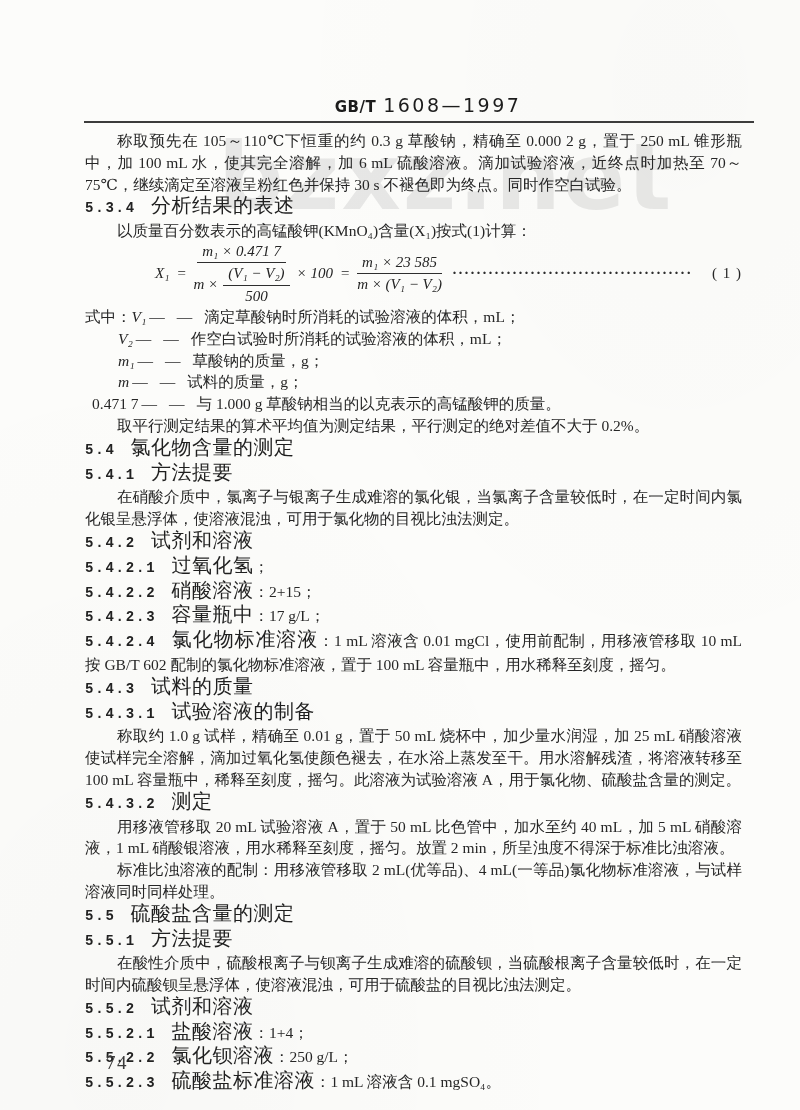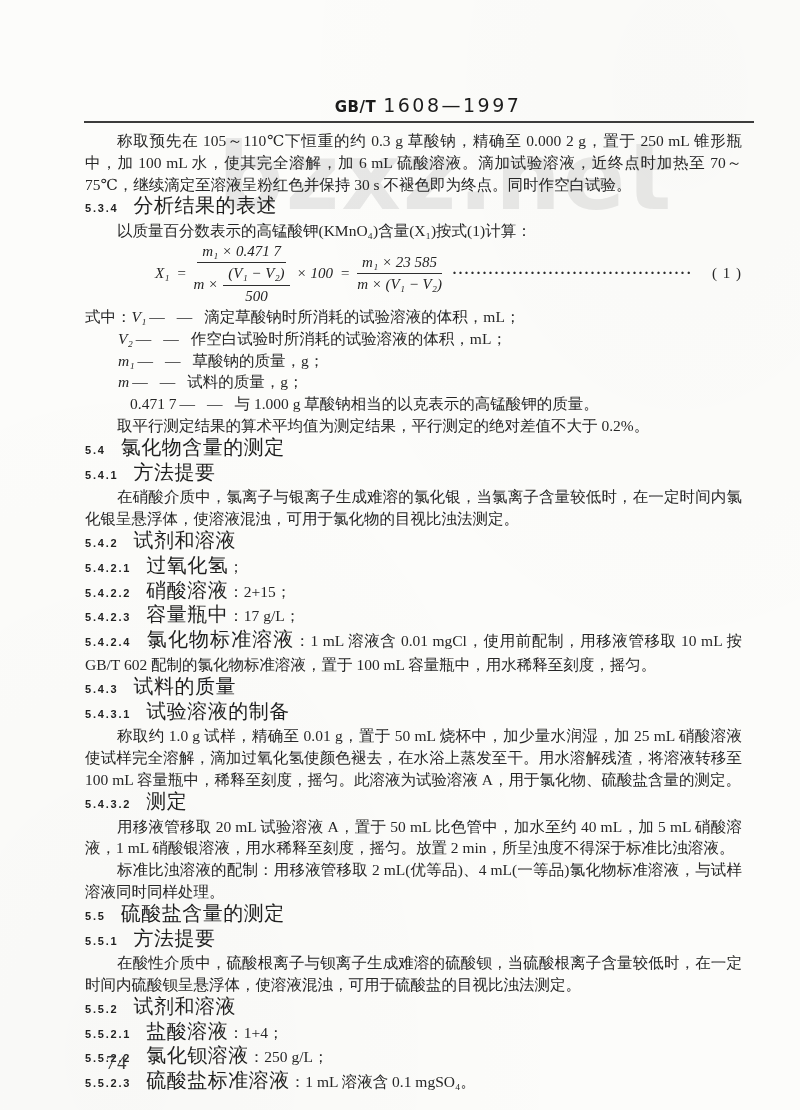--- a/index.html
+++ b/index.html
@@ -45,22 +45,22 @@
   }
   .content {
     position: absolute; top: 130px; left: 85px; width: 657px;
     font-size: 15.5px; line-height: 21.8px;
     text-align: justify; z-index: 1;
   }
   .content p { margin: 0; }
   .para { text-indent: 32px; }
   .clause { text-indent: 0; }
   .cnum {
-    font-family: Liberation Sans, sans-serif;
-    font-weight: 700; font-size: 11px; letter-spacing: 1.8px; margin-right: 15px;
+    font-family: Liberation Mono, monospace;
+    font-weight: 700; font-size: 14px; letter-spacing: 1.8px; margin-right: 15px;
     color: #222;
   }
   .cbold {
     font-family: "DejaVu Sans", "Liberation Sans", sans-serif;
     font-weight: 400; font-size: 20px; letter-spacing: 0.5px; color: #1f1f1f;
   }
   .crest { color: #262626; }
   .formula-row {
     display: flex; align-items: center; height: 64px; padding-left: 70px;
     text-indent: 0;
@@ -76,21 +76,21 @@
   .formula-dots {
     flex: 1; overflow: hidden; white-space: nowrap;
     font-size: 15px; font-weight: bold; letter-spacing: 1px;
     margin: 0 2px 0 10px; color: #2e2e2e;
   }
   .formula-label { white-space: nowrap; font-size: 15px; letter-spacing: 1px; }
   .where-row { text-indent: 0; }
   .where-row .wsym { font-style: italic; }
   .where-row.plain .wsym { font-style: normal; }
   .where-row.hang { padding-left: 33px; }
-  .where-row.hang-sm { padding-left: 7px; margin-left: 38px; }
+  .where-row.hang-sm { padding-left: 7px; }
   .wdash { letter-spacing: 12px; margin-left: 3px; }
   .page-number {
     position: absolute; left: 106px; top: 1052px;
     font-size: 19px; letter-spacing: 1.5px; color: #3a3a3a; z-index: 1;
   }
 </style>
 </head>
 <body>
 
 <div class="page">

